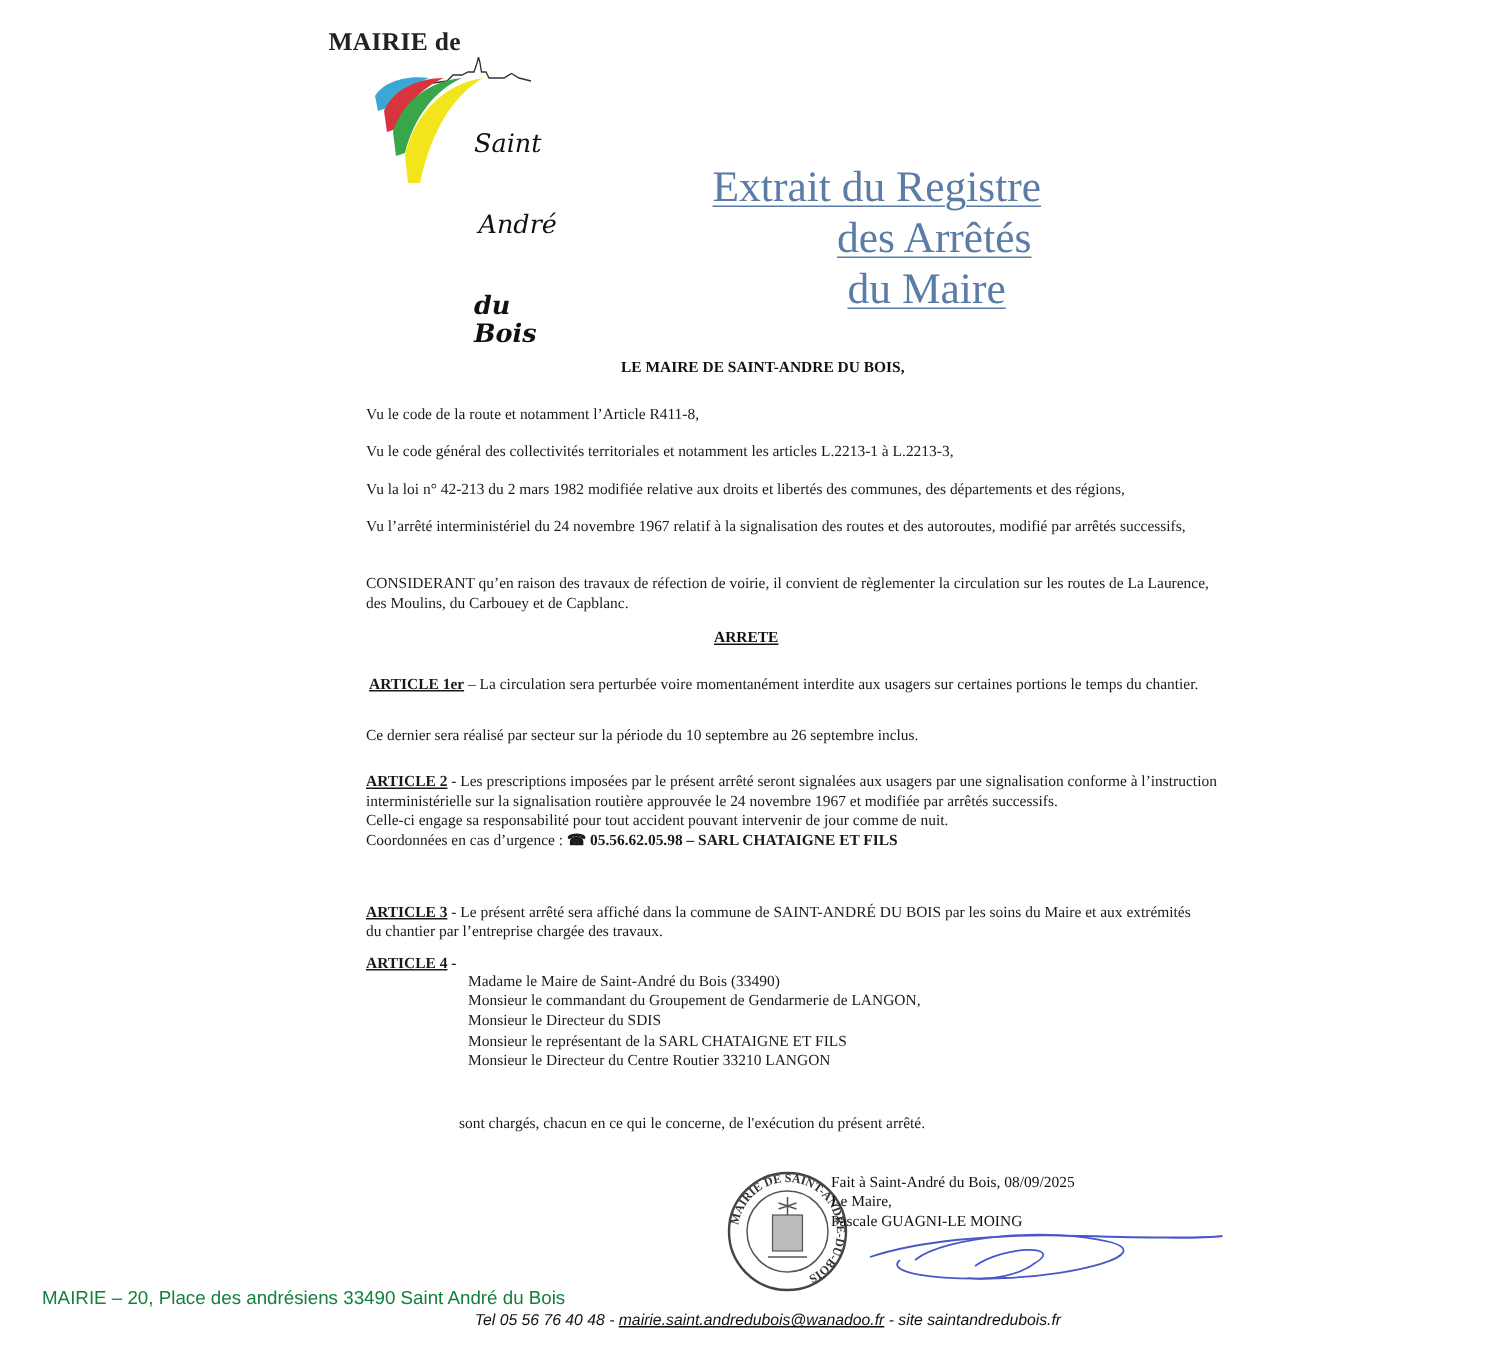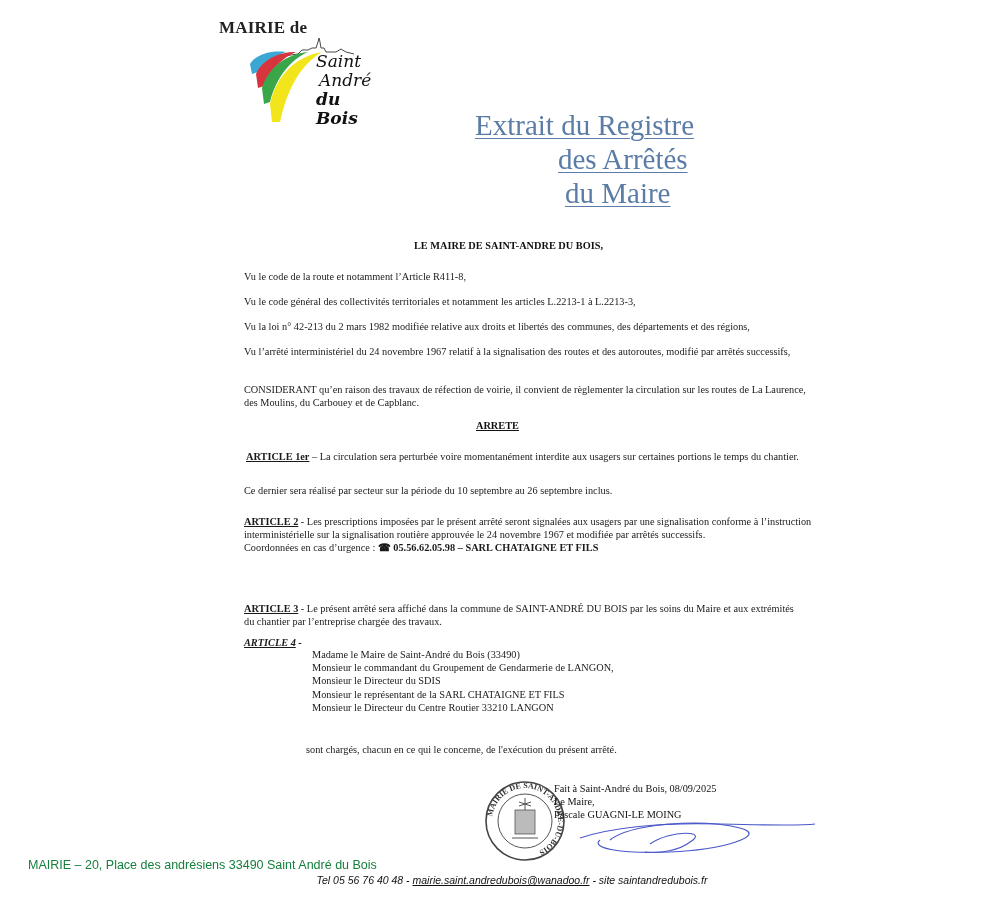--- a/index.html
+++ b/index.html
@@ -5,21 +5,21 @@
     html, body { margin: 0; padding: 0; background: #ffffff; }
     body { width: 1000px; height: 911px; position: relative; overflow: hidden;
            font-family: "Liberation Serif", "DejaVu Serif", serif; color: #111; }
     .abs { position: absolute; }
 
     
     .mairie-de { left: 219px; top: 18px; font-size: 17px; font-weight: bold; color: #222; letter-spacing: 0.2px; }
     .logo { left: 246px; top: 38px; width: 125px; height: 85px; }
     .logo-text { position: absolute; left: 70px; top: 14px; font-family: "DejaVu Serif", serif; font-style: italic;
                  font-size: 17px; line-height: 19px; color: #111; text-align: left; }
-    .logo-text span { display: block; }
+    .logo-text span { display: block; margin-top: 35px; }
     .logo-text .l2 { padding-left: 3px; }
     .logo-text .l3 { padding-left: 0px; font-weight: bold; }
 
     
     .title { left: 470px; top: 108px; width: 250px; font-size: 29px; line-height: 34px; color: #5a7ca6; }
     .title div { text-decoration: underline; text-decoration-thickness: 1px; text-underline-offset: 3px; }
     .t1 { padding-left: 5px; }
     .t2 { padding-left: 88px; }
     .t3 { padding-left: 95px; }
 
@@ -88,30 +88,31 @@
 
 <div class="abs arrete-heading">ARRETE</div>
 
 <div class="abs para body-text justify" style="top:450px; left:246px; width:570px;">
   <span class="art-label">ARTICLE 1er</span><span> – La circulation sera perturbée voire momentanément interdite aux usagers sur certaines portions le temps du chantier.</span>
 </div>
 <div class="abs para body-text" style="top:484px;">Ce dernier sera réalisé par secteur sur la période du 10 septembre au 26 septembre inclus.</div>
 
 <div class="abs para body-text" style="top:515px; width:575px;">
   <div><span class="art-label">ARTICLE 2</span><span> - Les prescriptions imposées par le présent arrêté seront signalées aux usagers par une signalisation conforme à l’instruction interministérielle sur la signalisation routière approuvée le 24 novembre 1967 et modifiée par arrêtés successifs.</span></div>
+  <div>Celle-ci engage sa responsabilité pour tout accident pouvant intervenir de jour comme de nuit.</div>
   <div>
     <span>Coordonnées en cas d’urgence : </span><span class="b">☎</span><span class="b"> 05.56.62.05.98 – SARL CHATAIGNE ET FILS</span>
   </div>
 </div>
 
 <div class="abs para body-text" style="top:602px; width:555px;">
   <span class="art-label">ARTICLE 3</span><span> - Le présent arrêté sera affiché dans la commune de SAINT-ANDRÉ DU BOIS par les soins du Maire et aux extrémités du chantier par l’entreprise chargée des travaux.</span>
 </div>
 
-<div class="abs para body-text" style="top:636px;font-style:italic;">
+<div class="abs para body-text" style="top:636px;">
   <span class="art-label">ARTICLE 4</span><span class="b"> -</span>
 </div>
 <div class="abs recipients body-text">
   <div>Madame le Maire de Saint-André du Bois (33490)</div>
   <div>Monsieur le commandant du Groupement de Gendarmerie de LANGON,</div>
   <div>Monsieur le Directeur du SDIS</div>
   <div>Monsieur le représentant de la SARL CHATAIGNE ET FILS</div>
   <div>Monsieur le Directeur du Centre Routier 33210 LANGON</div>
 </div>
 <div class="abs body-text" style="left:306px; top:743px;">sont chargés, chacun en ce qui le concerne, de l'exécution du présent arrêté.</div>

